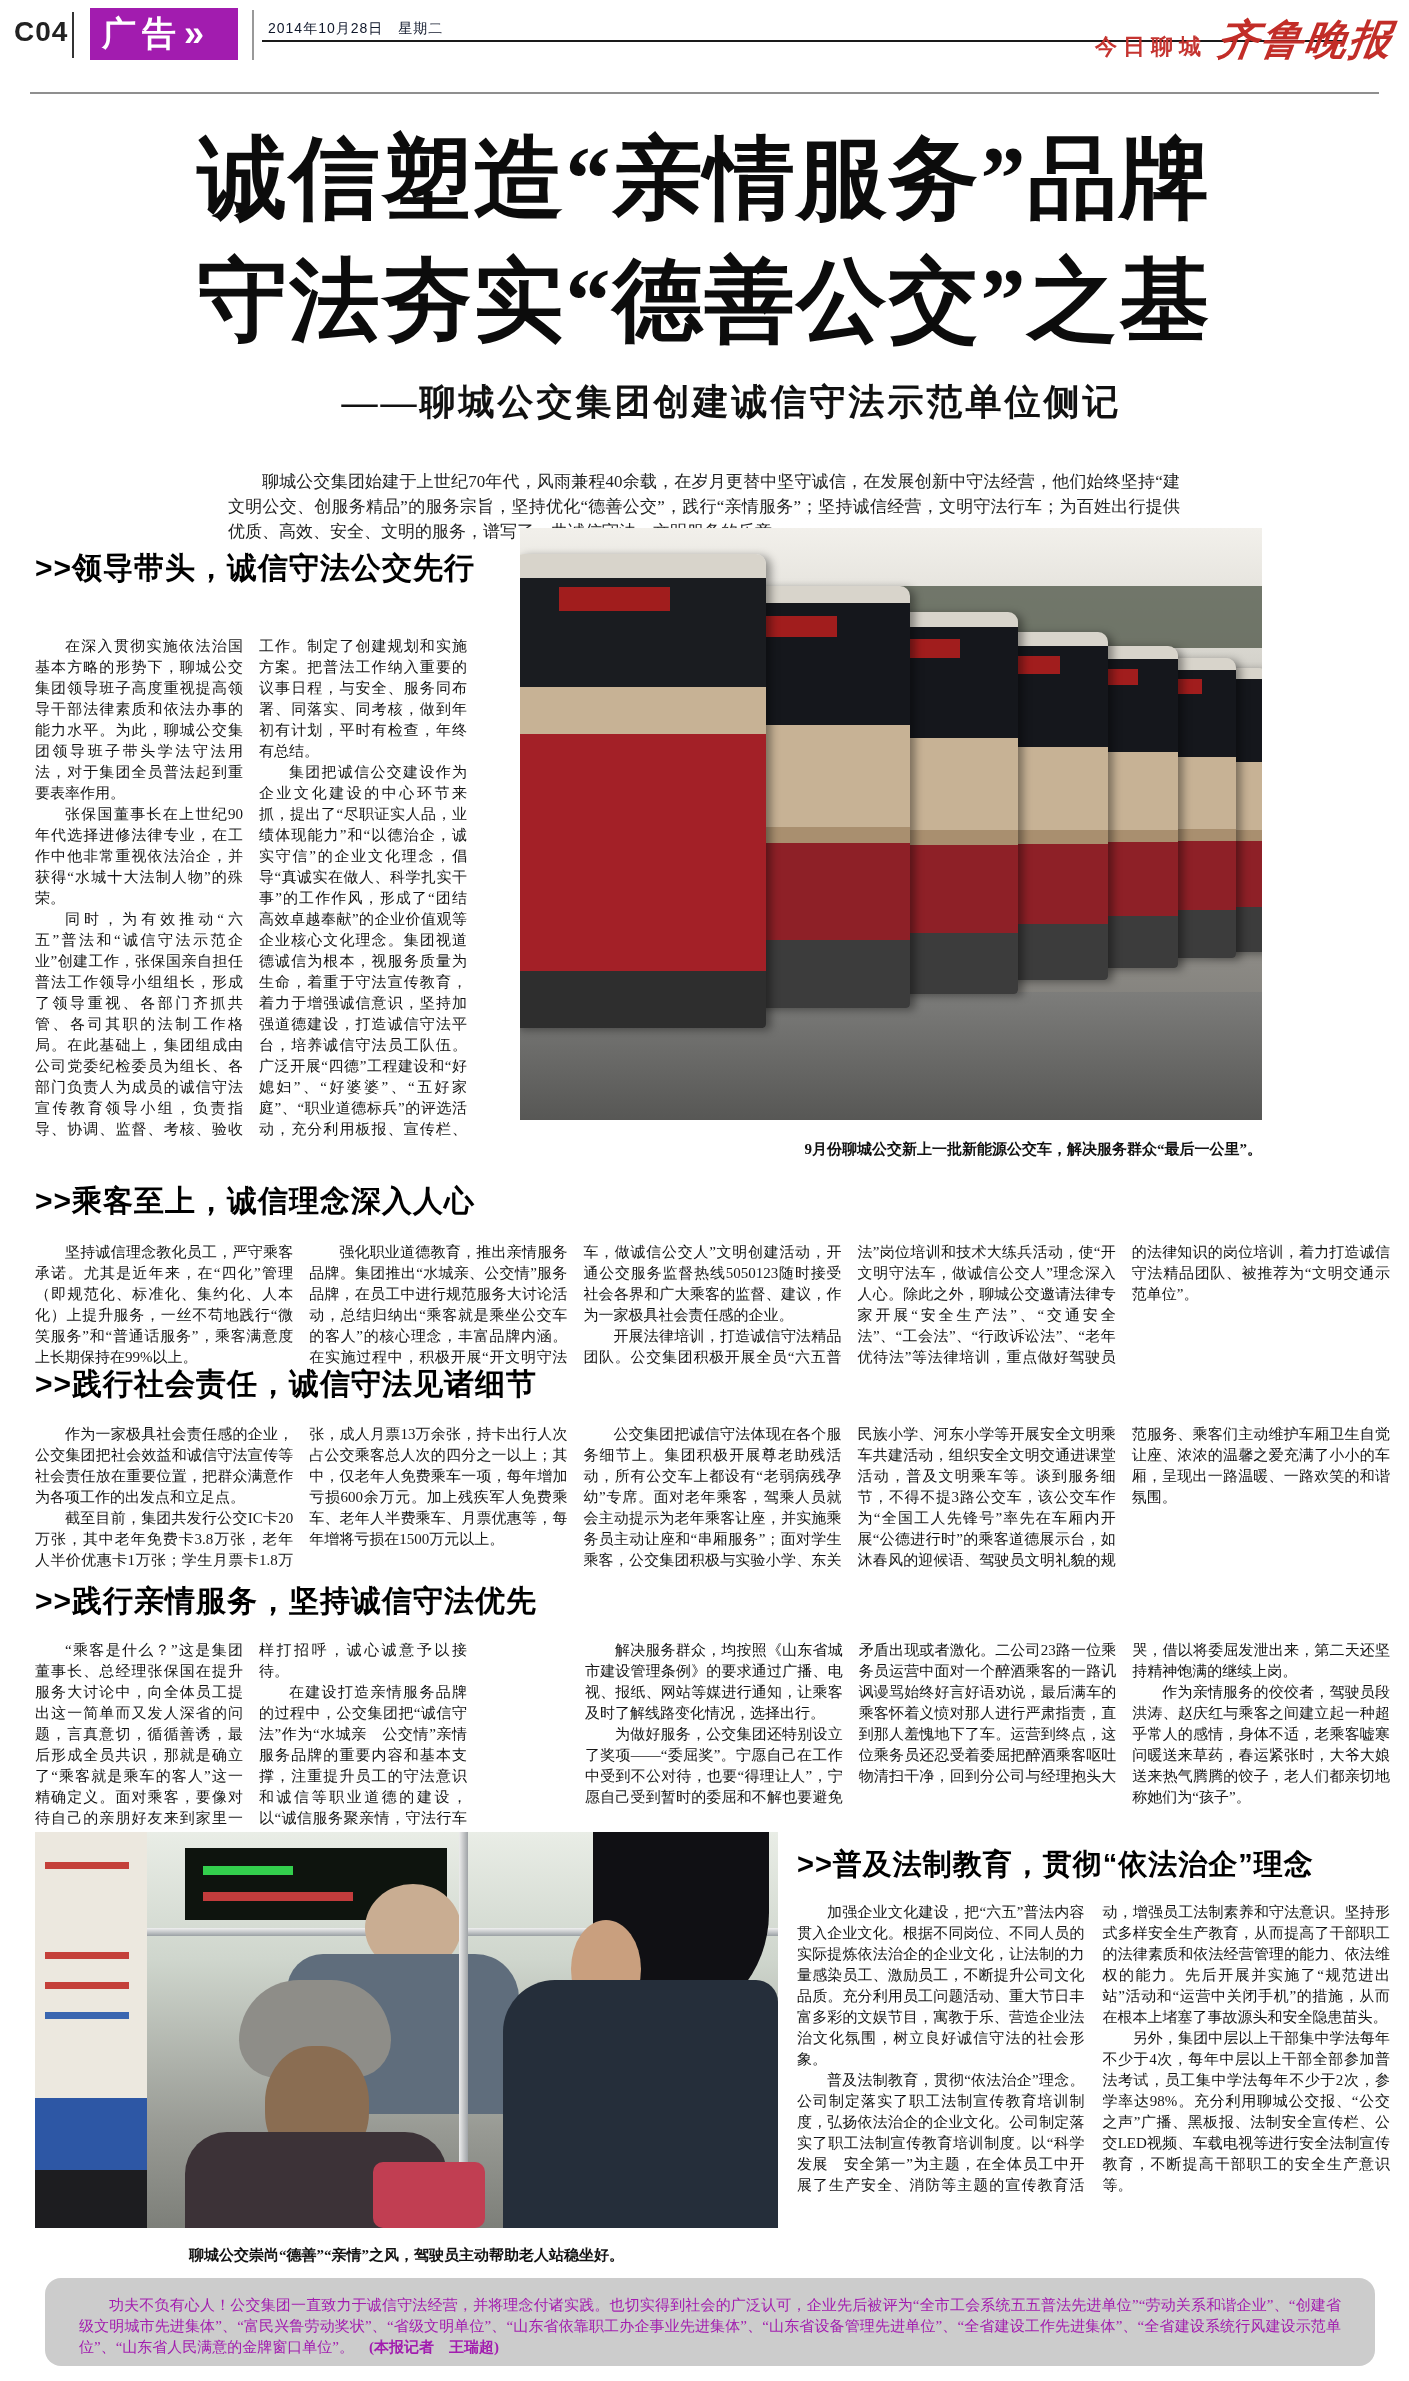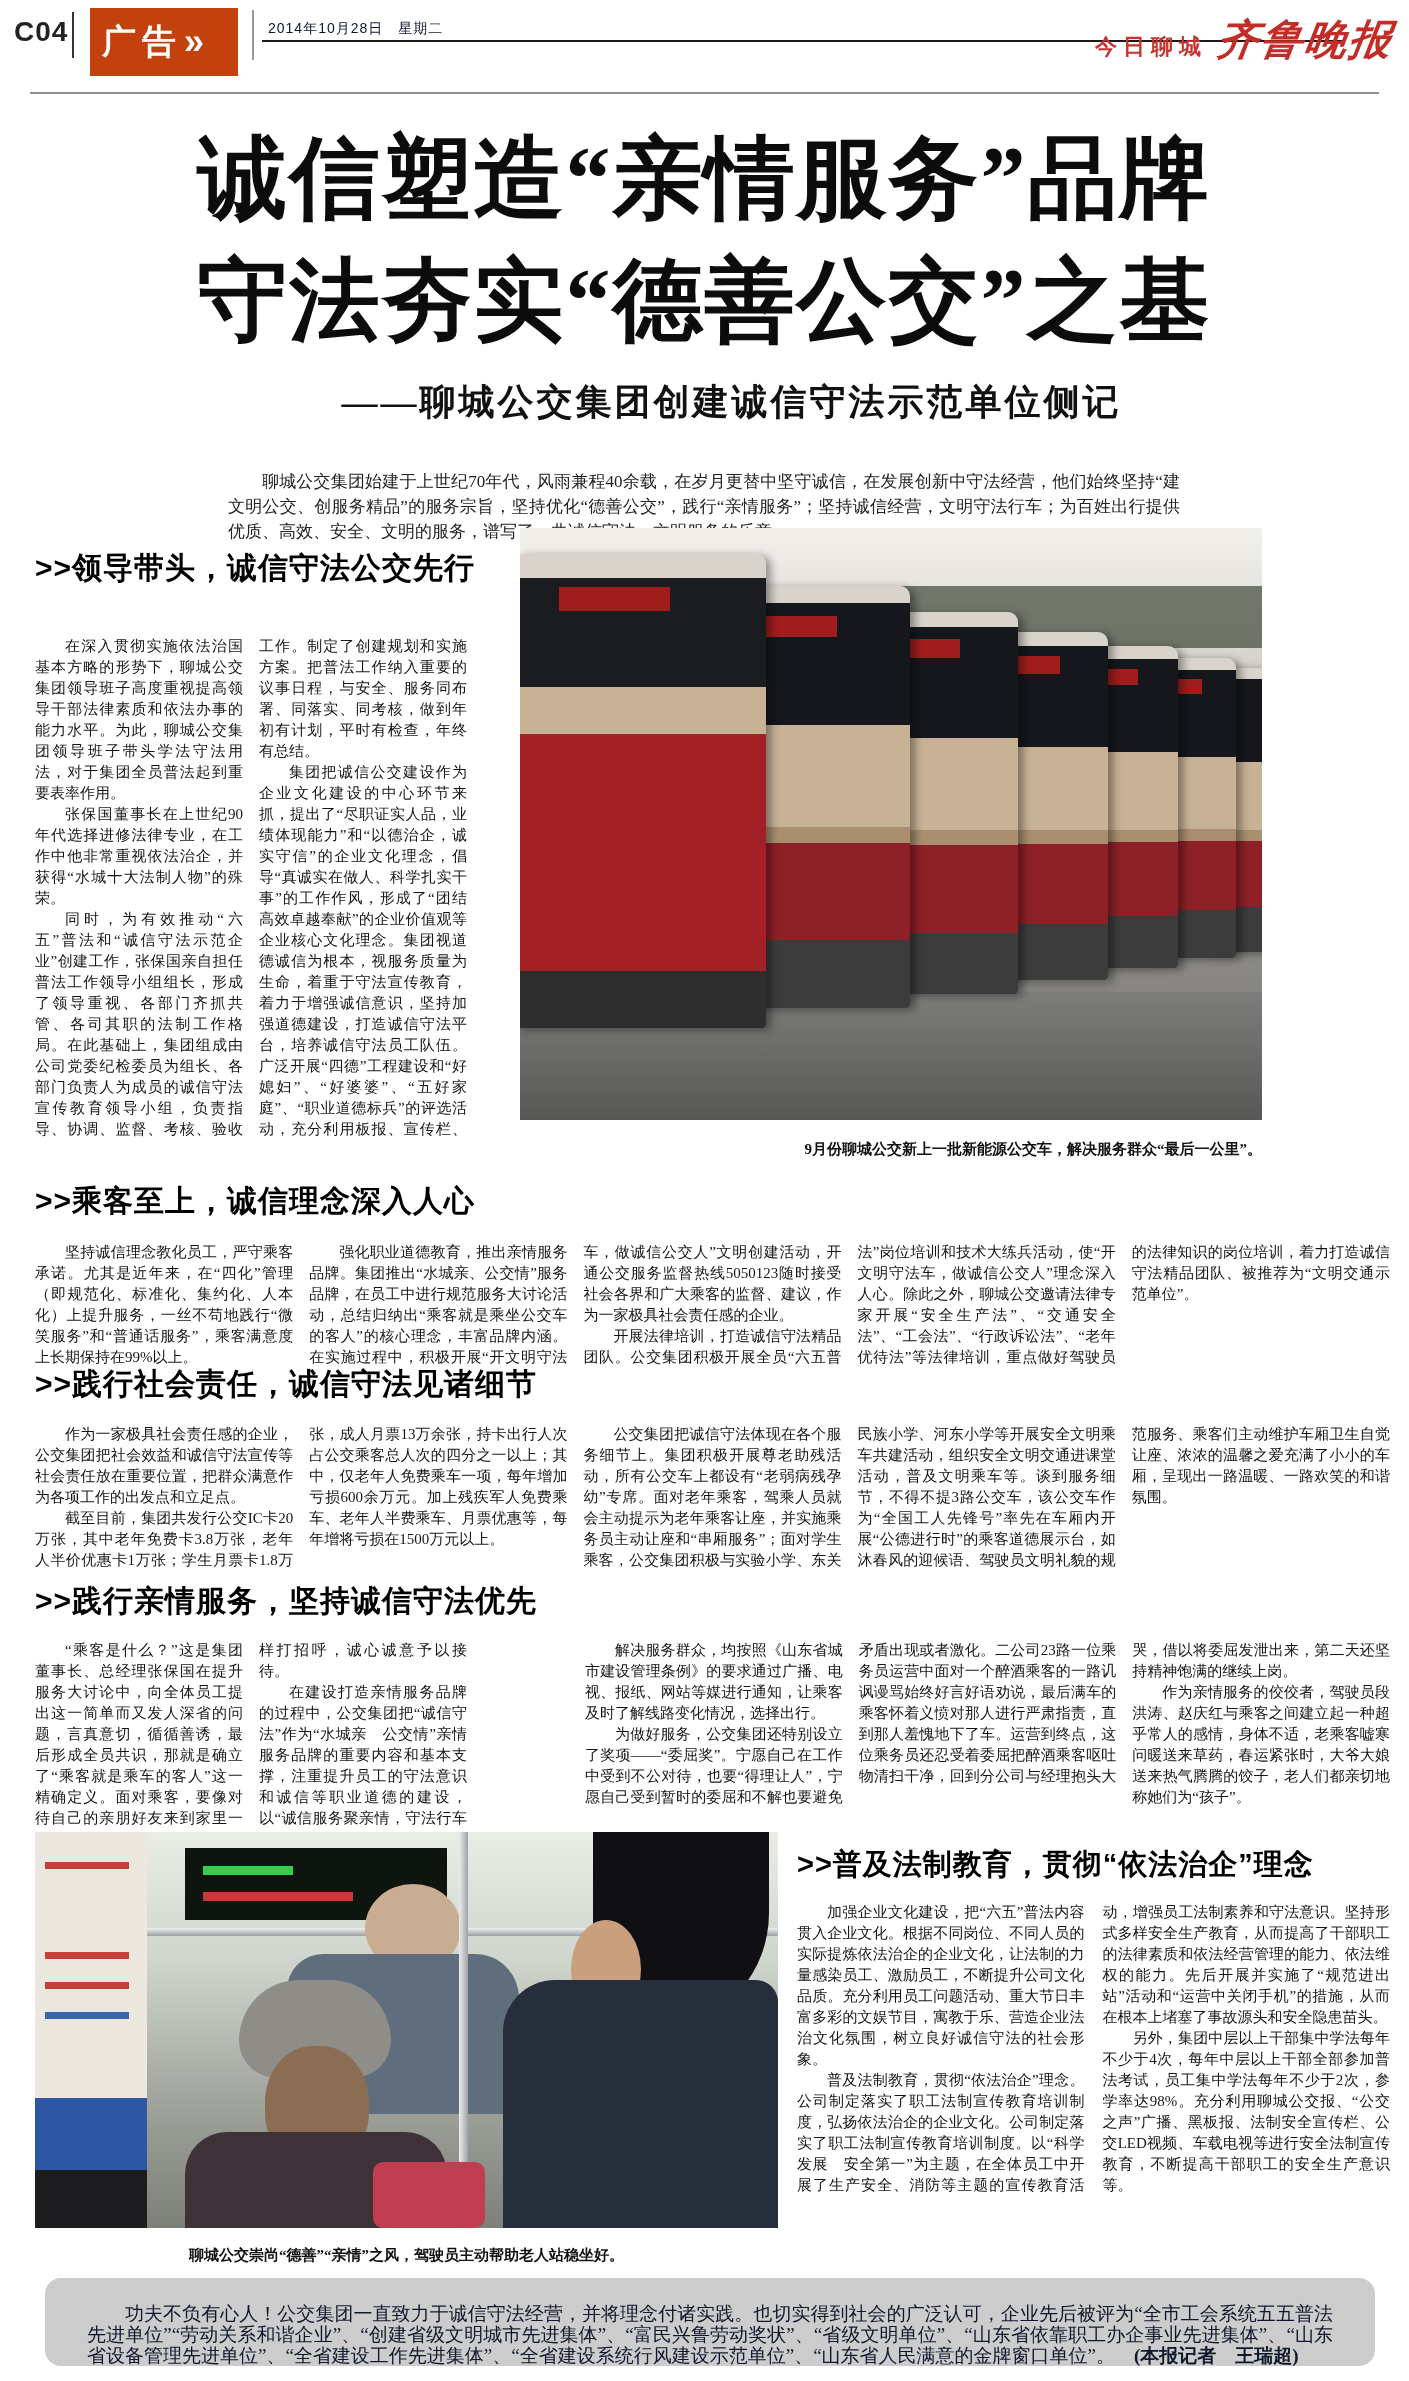--- a/index.html
+++ b/index.html
@@ -6,21 +6,21 @@
   body{
     width:1409px;height:2381px;position:relative;background:#ffffff;
     font-family:"Liberation Serif","DejaVu Serif",serif;color:#1a1a1a;
     overflow:hidden;
   }
   .abs{position:absolute;}
   
   .page-code{left:14px;top:16px;font-family:"Liberation Sans","DejaVu Sans",sans-serif;
     font-weight:700;font-size:28px;color:#222;letter-spacing:1px;}
   .mast-vline{width:2px;background:#333;}
-  .ad-badge{left:90px;top:8px;width:148px;height:68px;background:#c2410c;color:#fff;
+  .ad-badge{left:90px;top:8px;width:148px;height:52px;background:#a21caf;color:#fff;
     display:flex;align-items:center;font-family:"Liberation Sans",sans-serif;}
   .ad-badge .lbl{font-size:34px;font-weight:700;letter-spacing:6px;padding-left:12px;}
   .ad-badge .chev{font-size:36px;font-weight:700;margin-left:2px;line-height:1;}
   .date-text{left:268px;top:20px;font-family:"Liberation Sans",sans-serif;font-size:14px;color:#0f172a;letter-spacing:1px;}
   .date-rule{left:262px;top:40px;width:1080px;height:2px;background:#1a1a1a;}
   .brand{right:16px;top:12px;display:flex;align-items:baseline;gap:10px;}
   .brand .city{font-family:"Liberation Sans",sans-serif;font-weight:700;font-size:22px;
     color:#c53430;letter-spacing:6px;}
   .brand .paper{font-family:"Liberation Serif",serif;font-style:italic;font-weight:700;
     font-size:42px;color:#c22d28;transform:skewX(-8deg);letter-spacing:2px;}
@@ -71,21 +71,21 @@
   .granny-hair{left:204px;top:148px;width:152px;height:98px;border-radius:70px 70px 44px 44px;background:#8e8d88;}
   .granny-face{left:230px;top:214px;width:104px;height:122px;border-radius:46%;background:#8a6d52;}
   .granny-body{left:150px;top:300px;width:262px;height:96px;border-radius:42px 42px 0 0;background:#3c3237;}
   .att-hair{left:558px;top:0;width:176px;height:192px;border-radius:0 0 58% 42%;background:#101014;}
   .att-face{left:536px;top:88px;width:70px;height:98px;border-radius:50%;background:#c99f7e;}
   .att-body{left:468px;top:148px;width:275px;height:248px;border-radius:52px 22px 0 0;background:#252e3a;}
   .red-bag{left:338px;top:330px;width:112px;height:66px;border-radius:10px;background:#c13e52;}
   
   .footer-box{left:45px;top:2278px;width:1330px;height:88px;background:#cccccc;
     border-radius:16px;box-sizing:border-box;padding:13px 30px;}
-  .footer-box p{margin:12px;font-size:19px;line-height:21px;text-align:justify;text-indent:2em;color:#0f172a;}
+  .footer-box p{margin:4px;font-size:15px;line-height:21px;text-align:justify;text-indent:2em;color:#a21caf;}
   .footer-box .byline{font-weight:700;white-space:nowrap;}
 </style>
 </head>
 <body>
 
 <header>
   <span class="abs page-code">C04</span>
   <div class="abs mast-vline" style="left:72px;top:12px;height:46px;"></div>
   <div class="abs ad-badge">
     <span class="lbl">广告</span>

